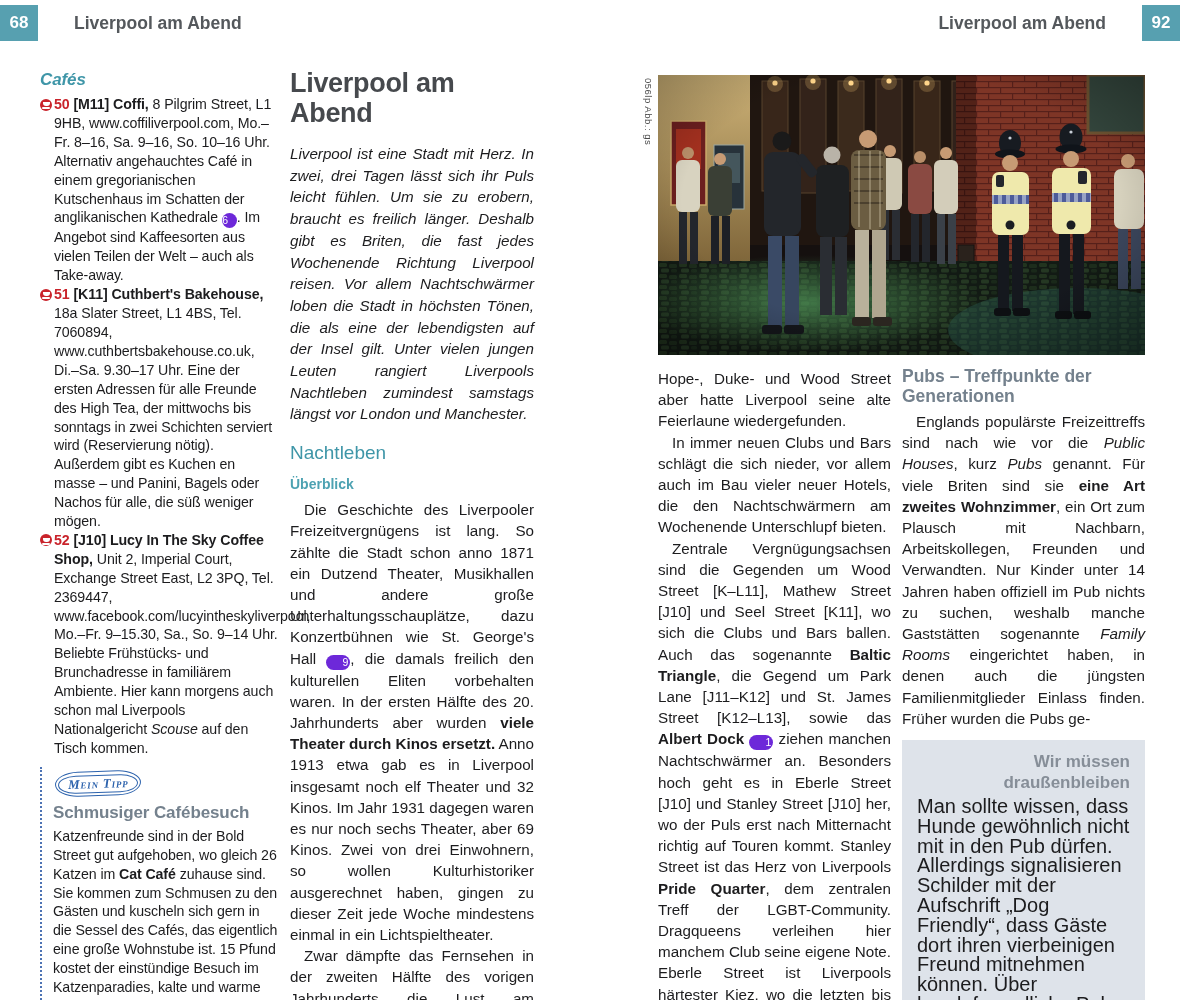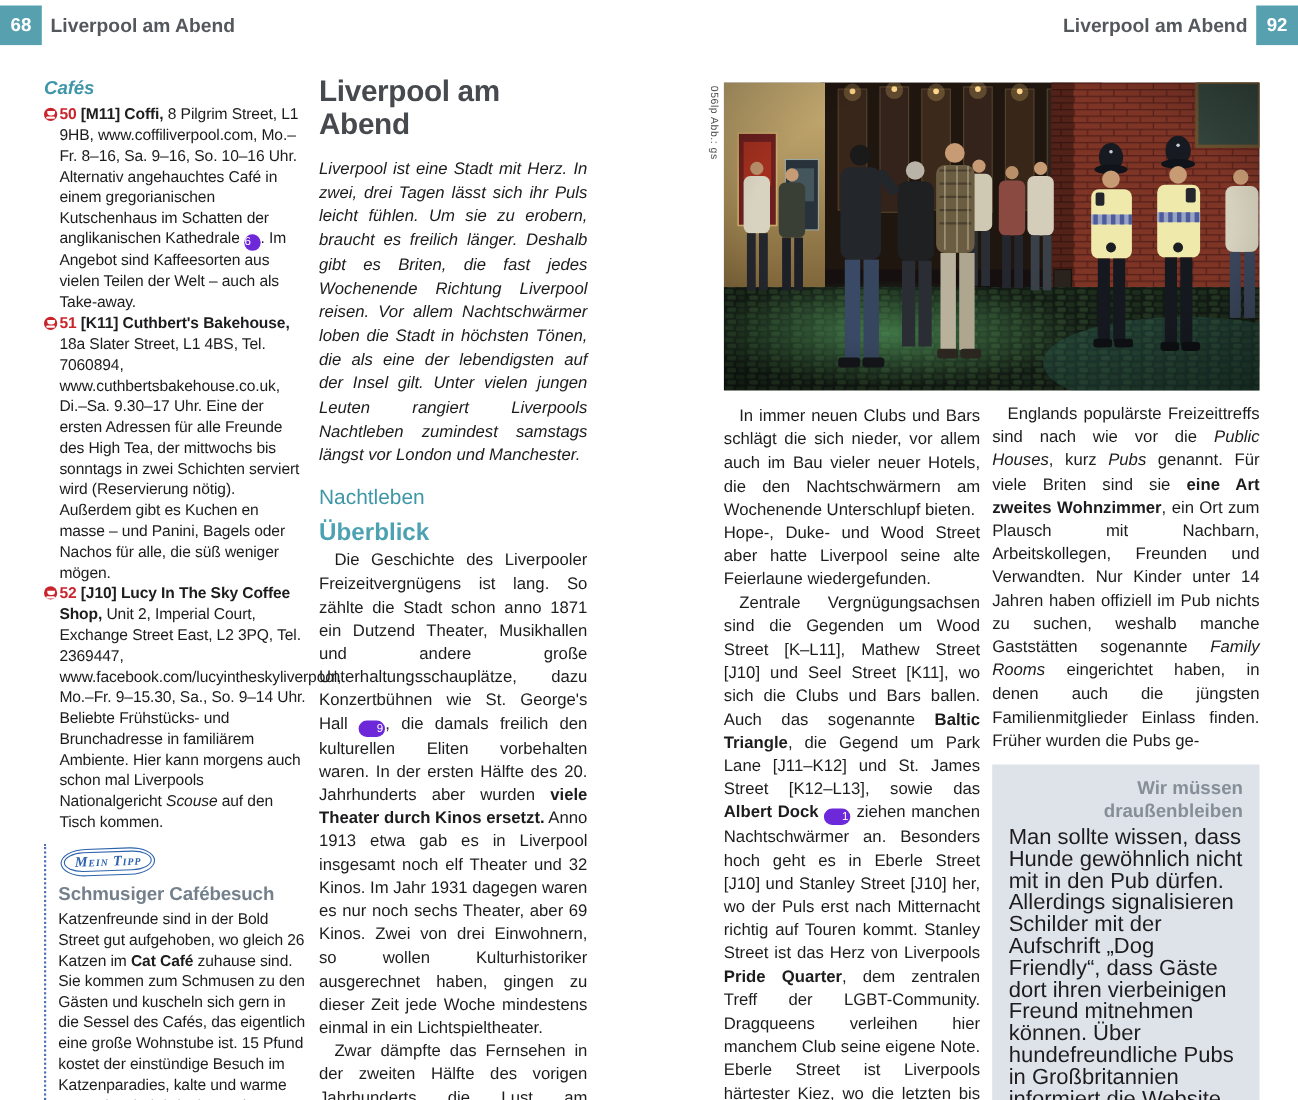--- a/index.html
+++ b/index.html
@@ -1,19 +1,19 @@
 <!DOCTYPE html>
 <html><head>
 <meta charset="utf-8">
 <style>
   html,body{margin:0;padding:0;background:#ffffff;}
   .page{position:relative;width:1180px;height:1000px;background:#fff;overflow:hidden;
         font-family:"Liberation Sans",sans-serif;color:#1c1c1e;}
   
-  .phead{position:absolute;top:5px;height:36px;display:flex;align-items:center;}
+  .phead{position:absolute;top:5px;height:36px;display:flex;align-items:center;gap:28px;}
   .phead.left{left:0;}
   .phead.right{right:0;}
   .numbox{width:38px;height:36px;background:#57a0b0;color:#fff;display:flex;align-items:center;
           justify-content:center;font-size:17px;font-weight:700;}
   .htitle{font-size:17.5px;font-weight:700;color:#54585c;margin:0 8px;}
   
   .col{position:absolute;}
   .col p{margin:0;}
   
   .rn-r{}
@@ -40,21 +40,21 @@
                    padding:0 9px 1px 9px;color:#2d63ad;font-family:"Liberation Serif",serif;
                    font-style:italic;font-weight:700;font-variant:small-caps;font-size:13px;
                    letter-spacing:0.8px;line-height:15px;}
   .steel-h{color:#74818d;font-weight:700;font-size:17px;margin:7px 0 4px 0;line-height:20px;}
   
   .col2{left:290px;top:68px;width:244px;font-size:15.2px;line-height:21.2px;}
   .bigtitle{font-size:27px;font-weight:700;color:#46494d;margin:0 0 15px 0;line-height:30px;
             letter-spacing:-0.3px;}
   .intro{font-style:italic;text-align:justify;line-height:21.7px;}
   .h-nacht{color:#3f96a8;font-weight:400;font-size:19px;margin:17px 0 10px 0;line-height:22px;}
-  .h-ueber{color:#4da2b2;font-weight:700;font-size:22px;margin:0 0 5px 0;line-height:20px;}
+  .h-ueber{color:#4da2b2;font-weight:700;font-size:14px;margin:0 0 5px 0;line-height:20px;}
   .body-p{text-align:justify;}
   .body-p.ind{text-indent:14px;}
   
   .photo{position:absolute;left:658px;top:75px;width:487px;height:280px;}
   .credit{position:absolute;left:643px;top:78px;writing-mode:vertical-rl;font-size:9.5px;
           color:#4a4a4a;letter-spacing:0.5px;}
   
   .col3{left:658px;top:368px;width:233px;font-size:15.2px;line-height:21.2px;}
   
   .col4{left:902px;top:366px;width:243px;font-size:15.2px;line-height:21.2px;}
@@ -270,26 +270,27 @@
         <rect x="401" y="159" width="11" height="80" fill="#15181e"></rect>
           <rect x="415" y="159" width="11" height="80" fill="#15181e"></rect>
         <rect x="397" y="236" width="17" height="8" rx="3" fill="#0d0f12"></rect>
           <rect x="416" y="236" width="17" height="8" rx="3" fill="#0d0f12"></rect>
       </g>
     </g>
     <rect width="487" height="280" fill="url(#vig)"></rect>
   </svg>
 
   <div class="col col3">
+    <p class="body-p"><span><span class="rn-r">Hope-, Duke- und Wood Street aber hatte Liverpool seine alte Feierlaune wiedergefunden.</span></span></p>
     <p class="body-p ind"><span><span class="rn-r">In immer neuen Clubs und Bars schlägt die sich nieder, vor allem auch im Bau vieler neuer Hotels, die den Nachtschwärmern am Wochenende Unterschlupf bieten.</span></span></p>
-    <p class="body-p"><span><span class="rn-r">Hope-, Duke- und Wood Street aber hatte Liverpool seine alte Feierlaune wiedergefunden.</span></span></p>
     <p class="body-p ind"><span><span class="rn-r">Zentrale Vergnügungsachsen sind die Gegenden um Wood Street [K–L11], Mathew Street [J10] und Seel Street [K11], wo sich die Clubs und Bars ballen. Auch das sogenannte </span><span class="rn-b">Baltic Triangle</span><span class="rn-r">, die Gegend um Park Lane [J11–K12] und St. James Street [K12–L13], sowie das </span><span class="rn-b">Albert Dock</span><span class="rn-r"> </span><span class="rn-badge">1</span><span class="rn-r"> ziehen manchen Nachtschwärmer an. Besonders hoch geht es in Eberle Street [J10] und Stanley Street [J10] her, wo der Puls erst nach Mitternacht richtig auf Touren kommt. Stanley Street ist das Herz von Liverpools </span><span class="rn-b">Pride Quarter</span><span class="rn-r">, dem zentralen Treff der LGBT-Community. Dragqueens verleihen hier manchem Club seine eigene Note. Eberle Street ist Liverpools härtester Kiez, wo die letzten bis frühmorgens ihren Durst stillen – oder auf dem Pflaster vor den Kneipentüren schon längst eingeschlummert sind.</span></span></p>
   </div>
 
   <div class="col col4">
+    <h3 class="steel-h">Pubs – Treffpunkte der Generationen</h3>
     <p class="body-p ind"><span><span class="rn-r">Englands populärste Freizeittreffs sind nach wie vor die </span><span class="rn-i">Public Houses</span><span class="rn-r">, kurz </span><span class="rn-i">Pubs</span><span class="rn-r"> genannt. Für viele Briten sind sie </span><span class="rn-b">eine Art zweites Wohnzimmer</span><span class="rn-r">, ein Ort zum Plausch mit Nachbarn, Arbeitskollegen, Freunden und Verwandten. Nur Kinder unter 14 Jahren haben offiziell im Pub nichts zu suchen, weshalb manche Gaststätten sogenannte </span><span class="rn-i">Family Rooms</span><span class="rn-r"> eingerichtet haben, in denen auch die jüngsten Familienmitglieder Einlass finden. Früher wurden die Pubs ge-</span></span></p>
 
     <div class="graybox">
       <h4>Wir müssen draußenbleiben</h4>
       <p>Man sollte wissen, dass Hunde gewöhnlich nicht mit in den Pub dürfen. Allerdings signalisieren Schilder mit der Aufschrift „Dog Friendly“, dass Gäste dort ihren vierbeinigen Freund mitnehmen können. Über hundefreundliche Pubs in Großbritannien informiert die Website www.doggiepubs.org.uk.</p>
     </div>
 
   </div>
 
 </div>

